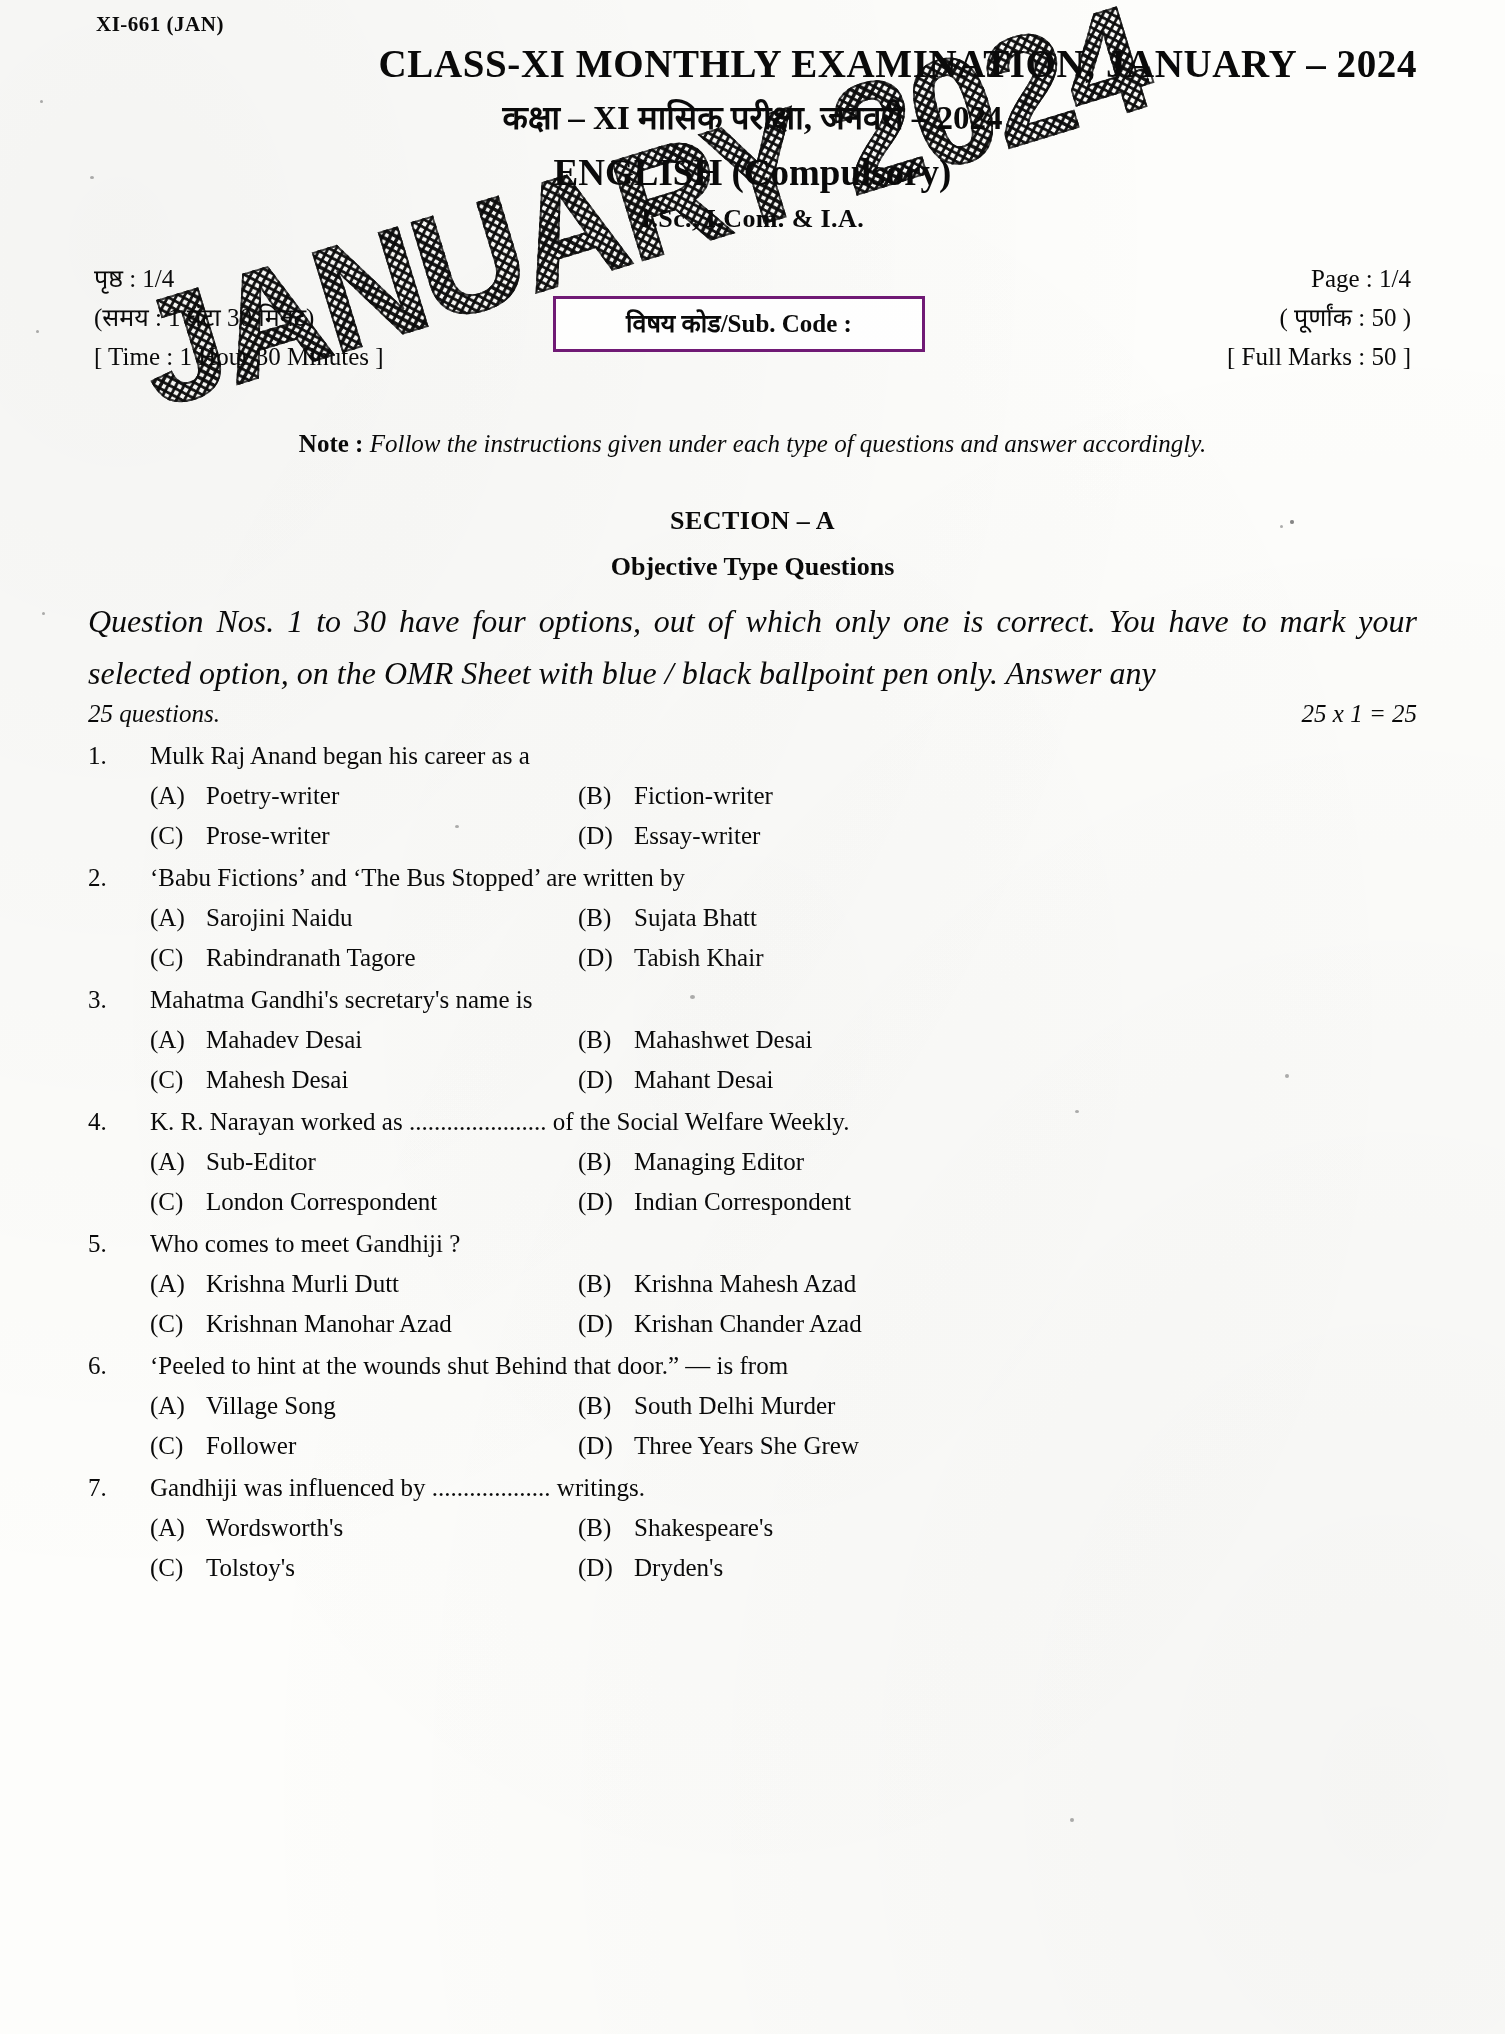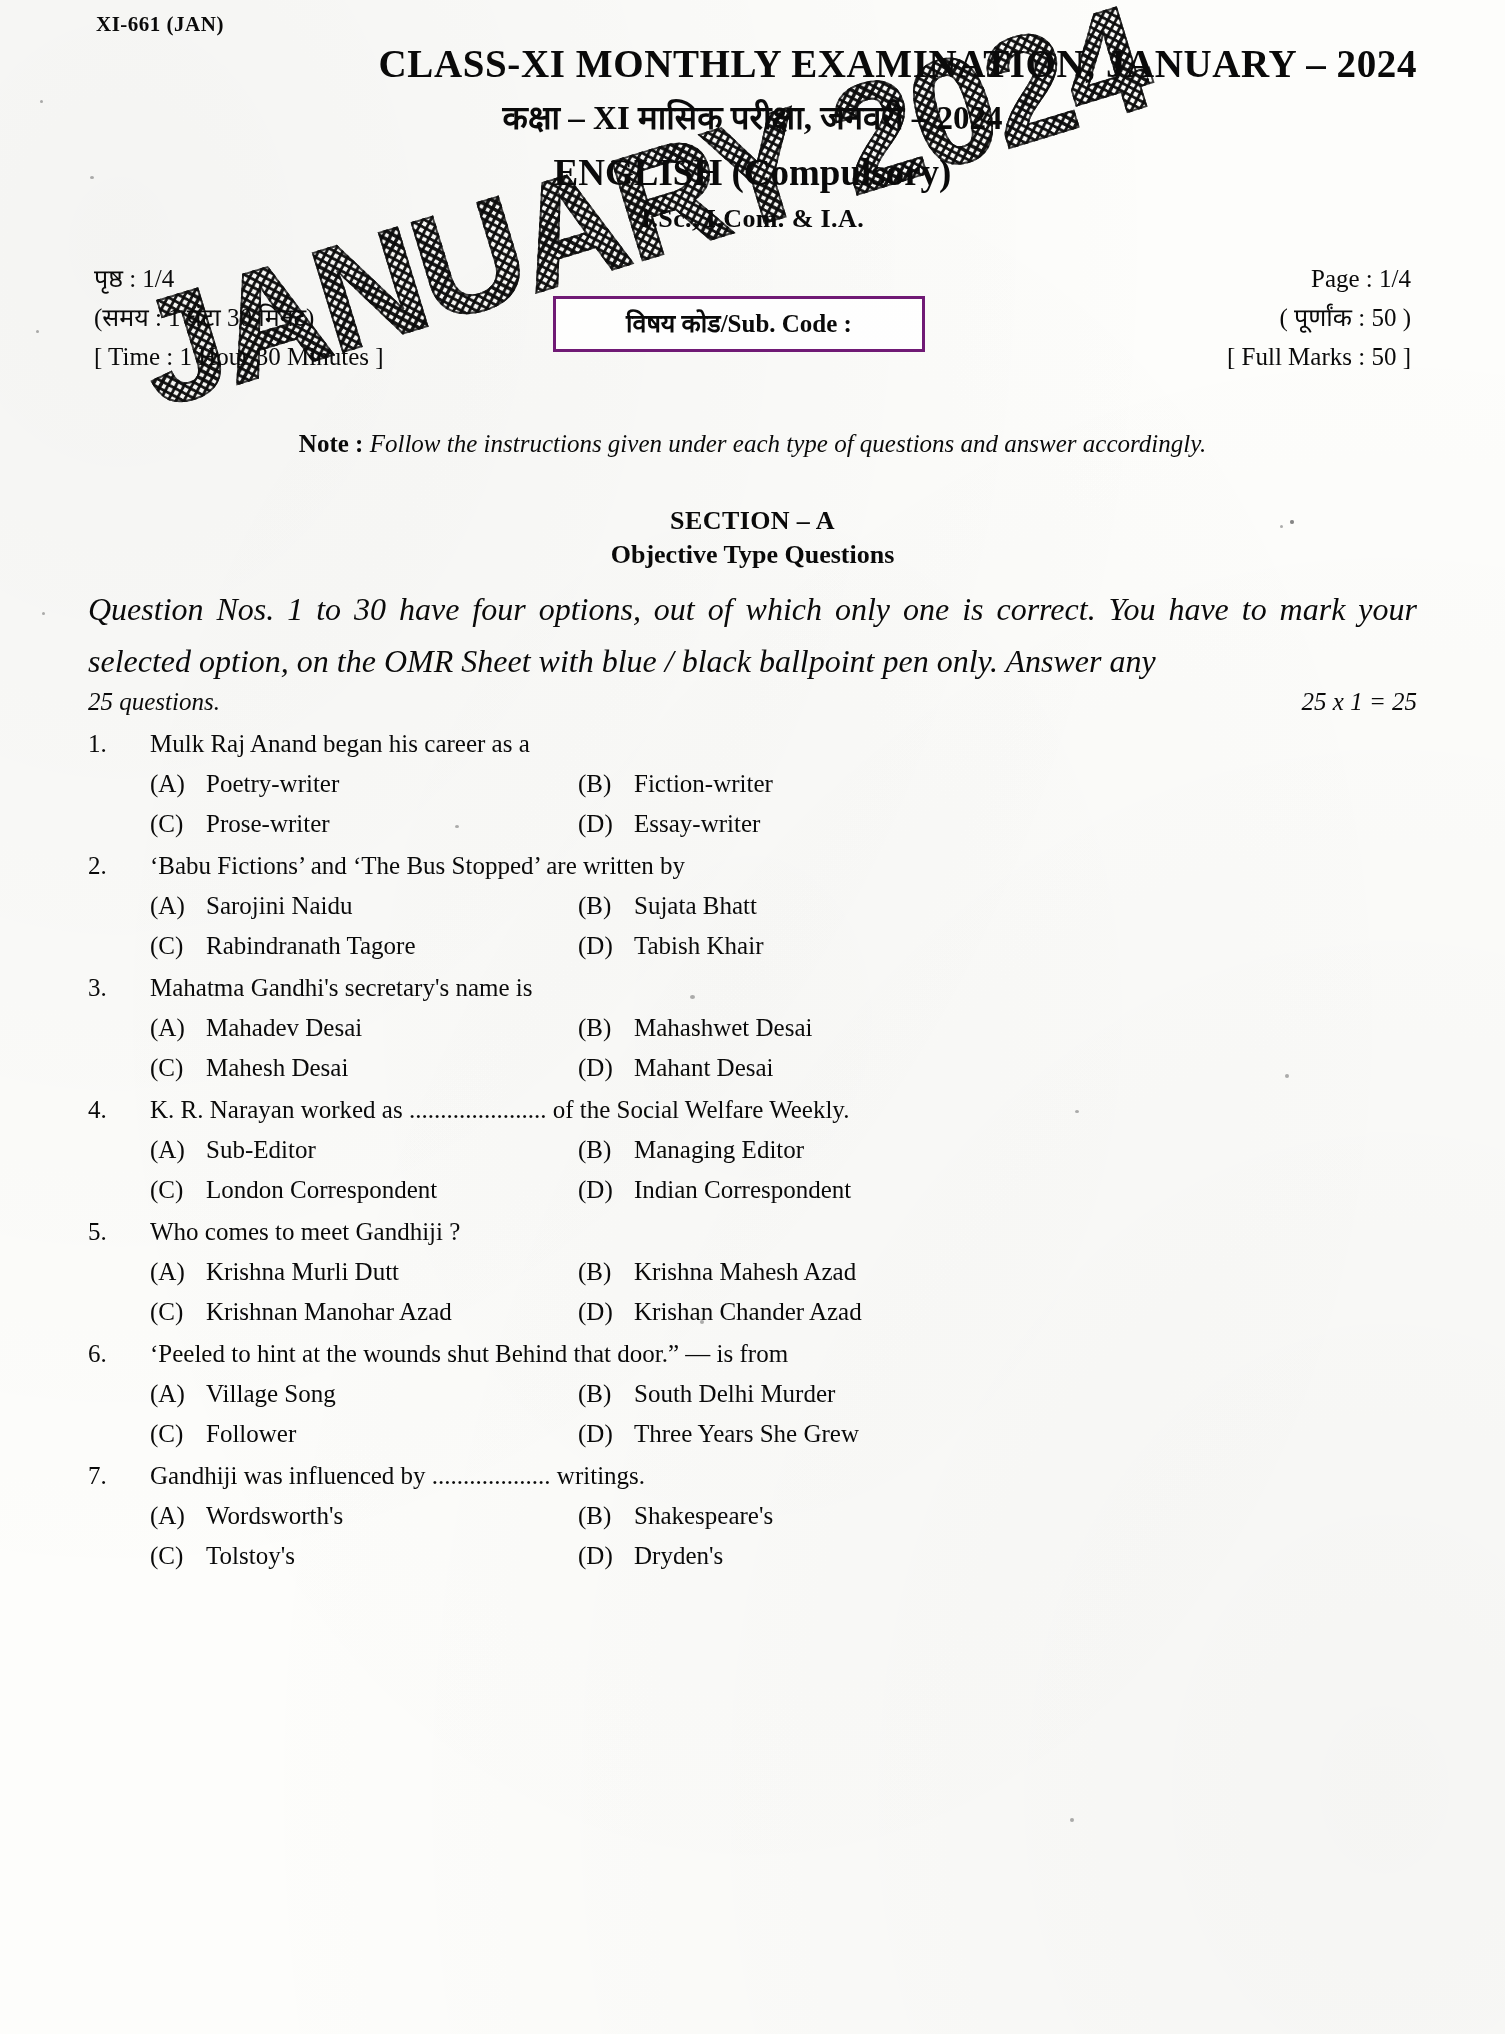--- a/index.html
+++ b/index.html
@@ -135,21 +135,21 @@
     font-weight: bold;
     font-size: 26px;
     margin-top: 48px;
     letter-spacing: .4px;
     filter: blur(0.25px);
   }
   .section-sub {
     text-align: center;
     font-weight: bold;
     font-size: 26px;
-    margin-top: 4px;
+    margin-top: 16px;
     filter: blur(0.25px);
   }
 
   .instructions {
     margin-top: 14px;
     font-style: italic;
     font-size: 32px;
     line-height: 1.62;
     text-align: justify;
     filter: blur(0.22px);

